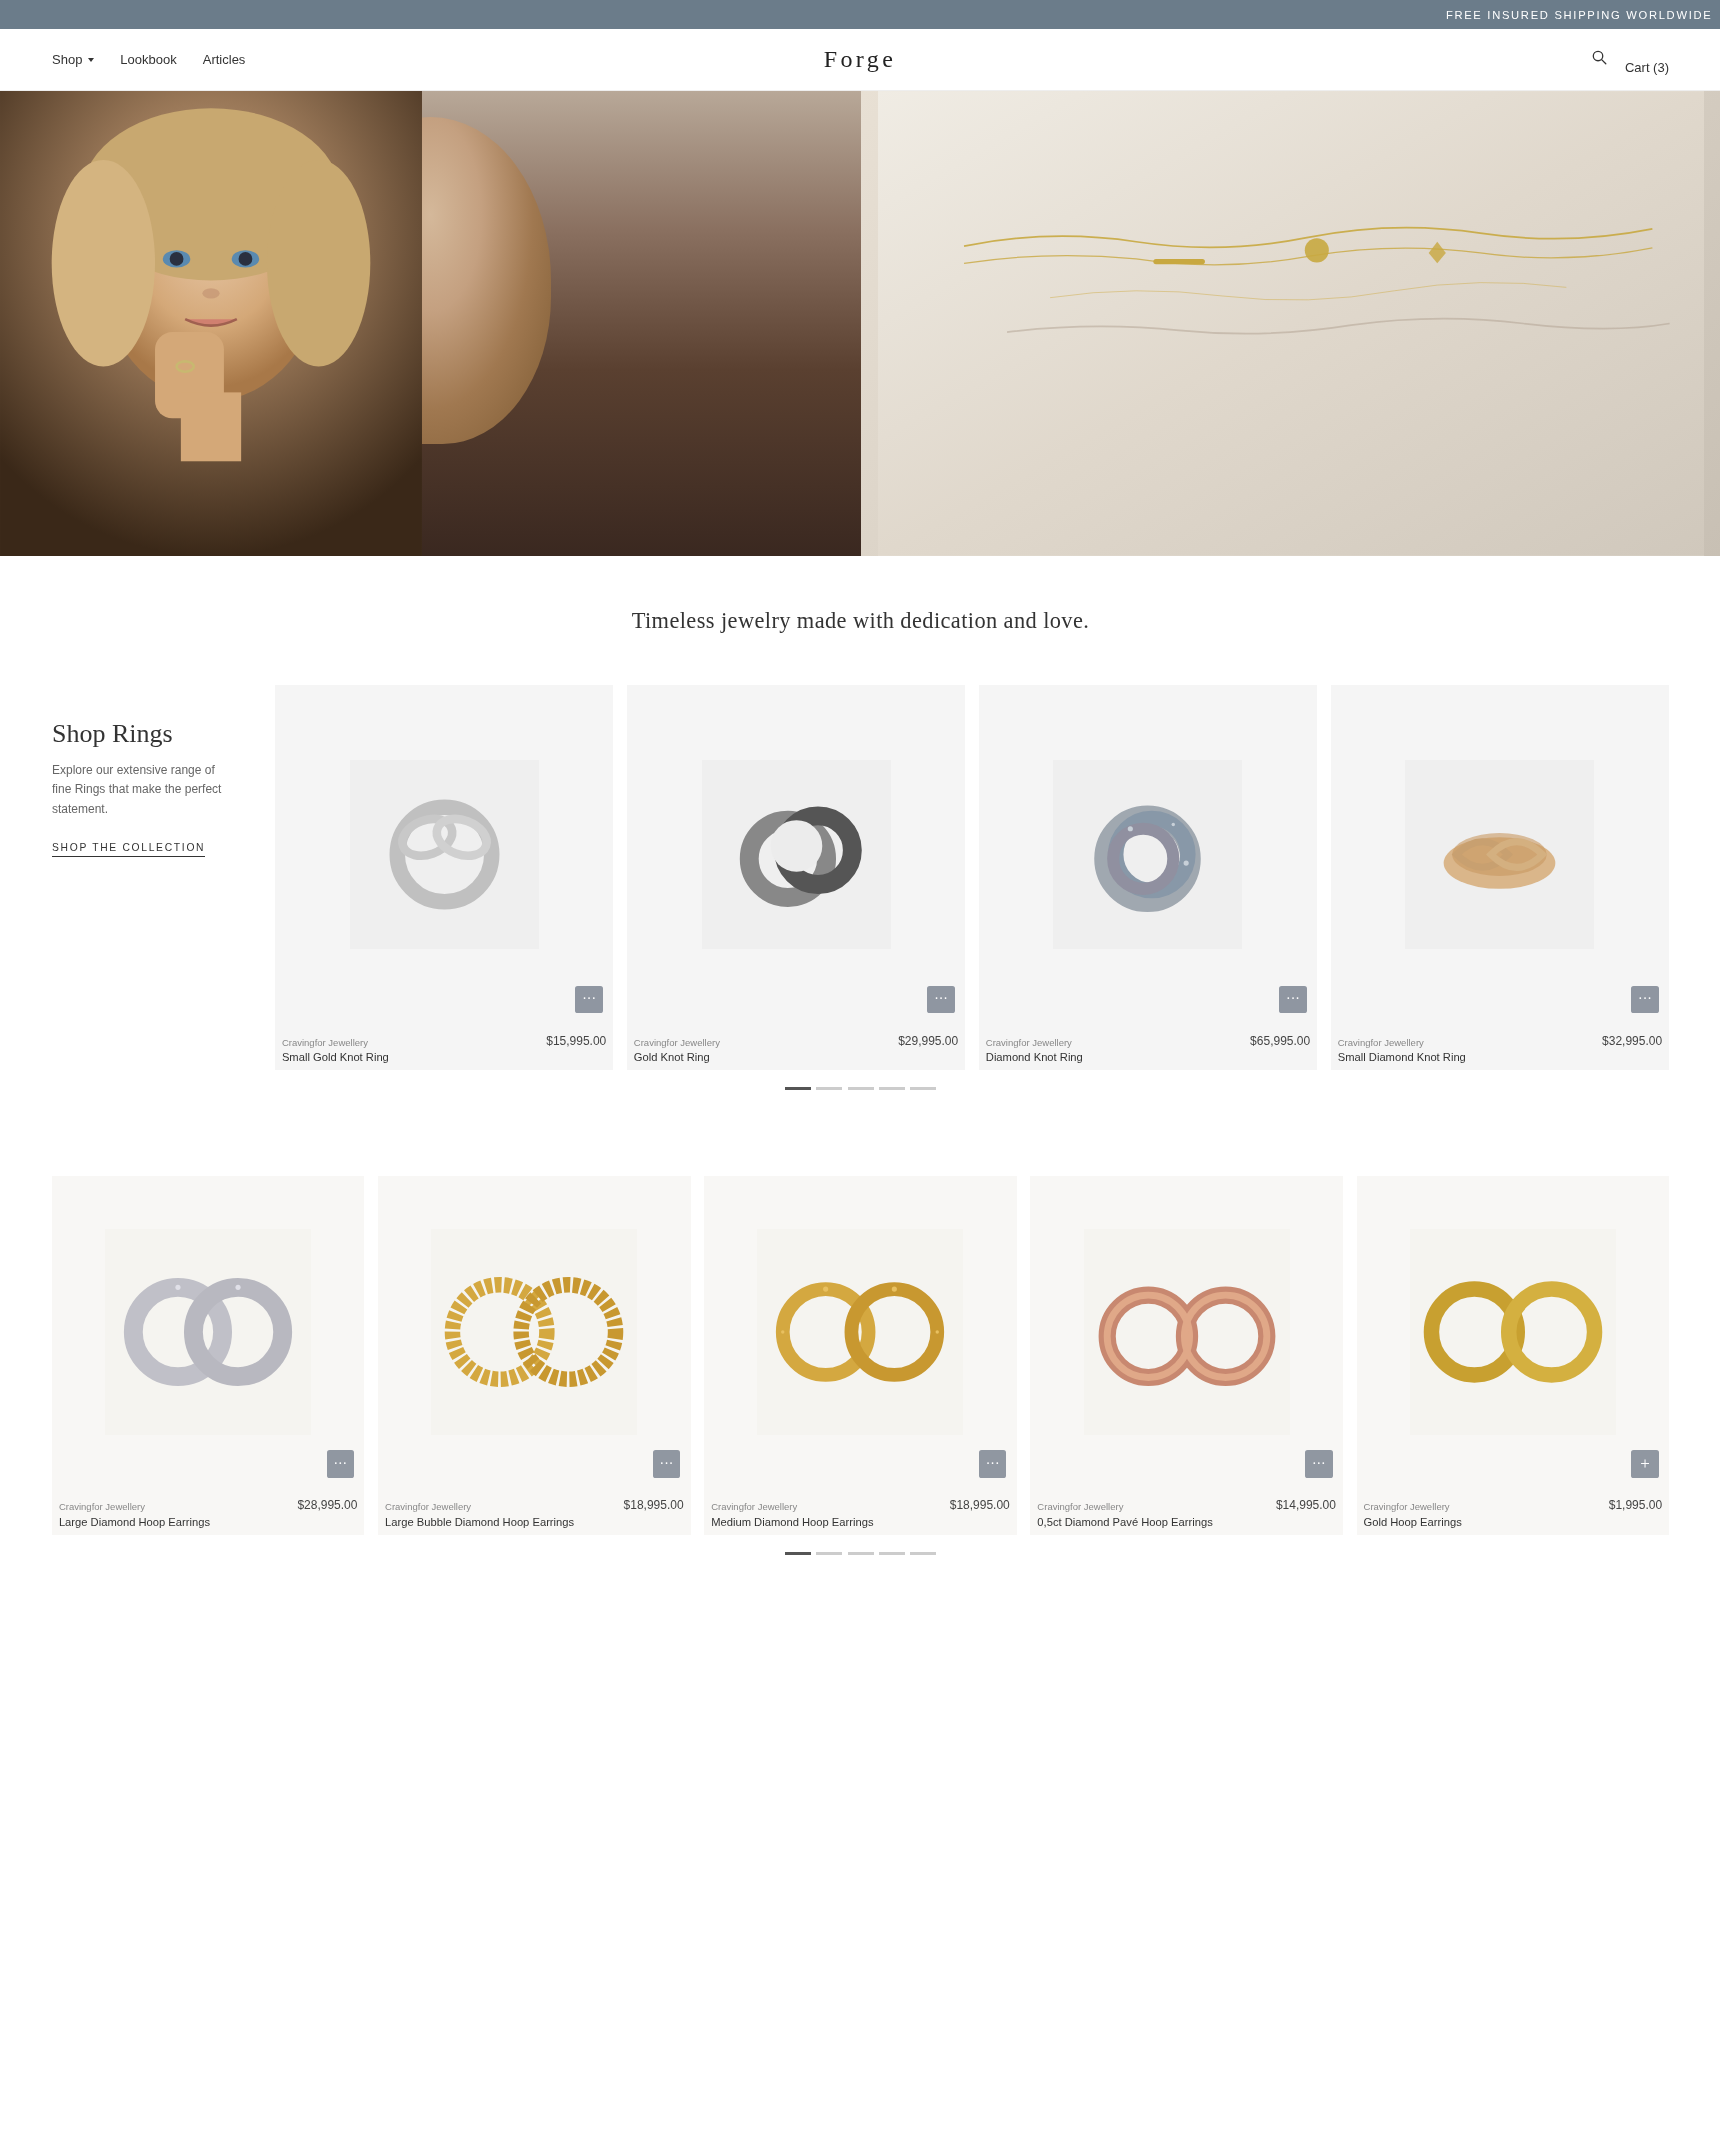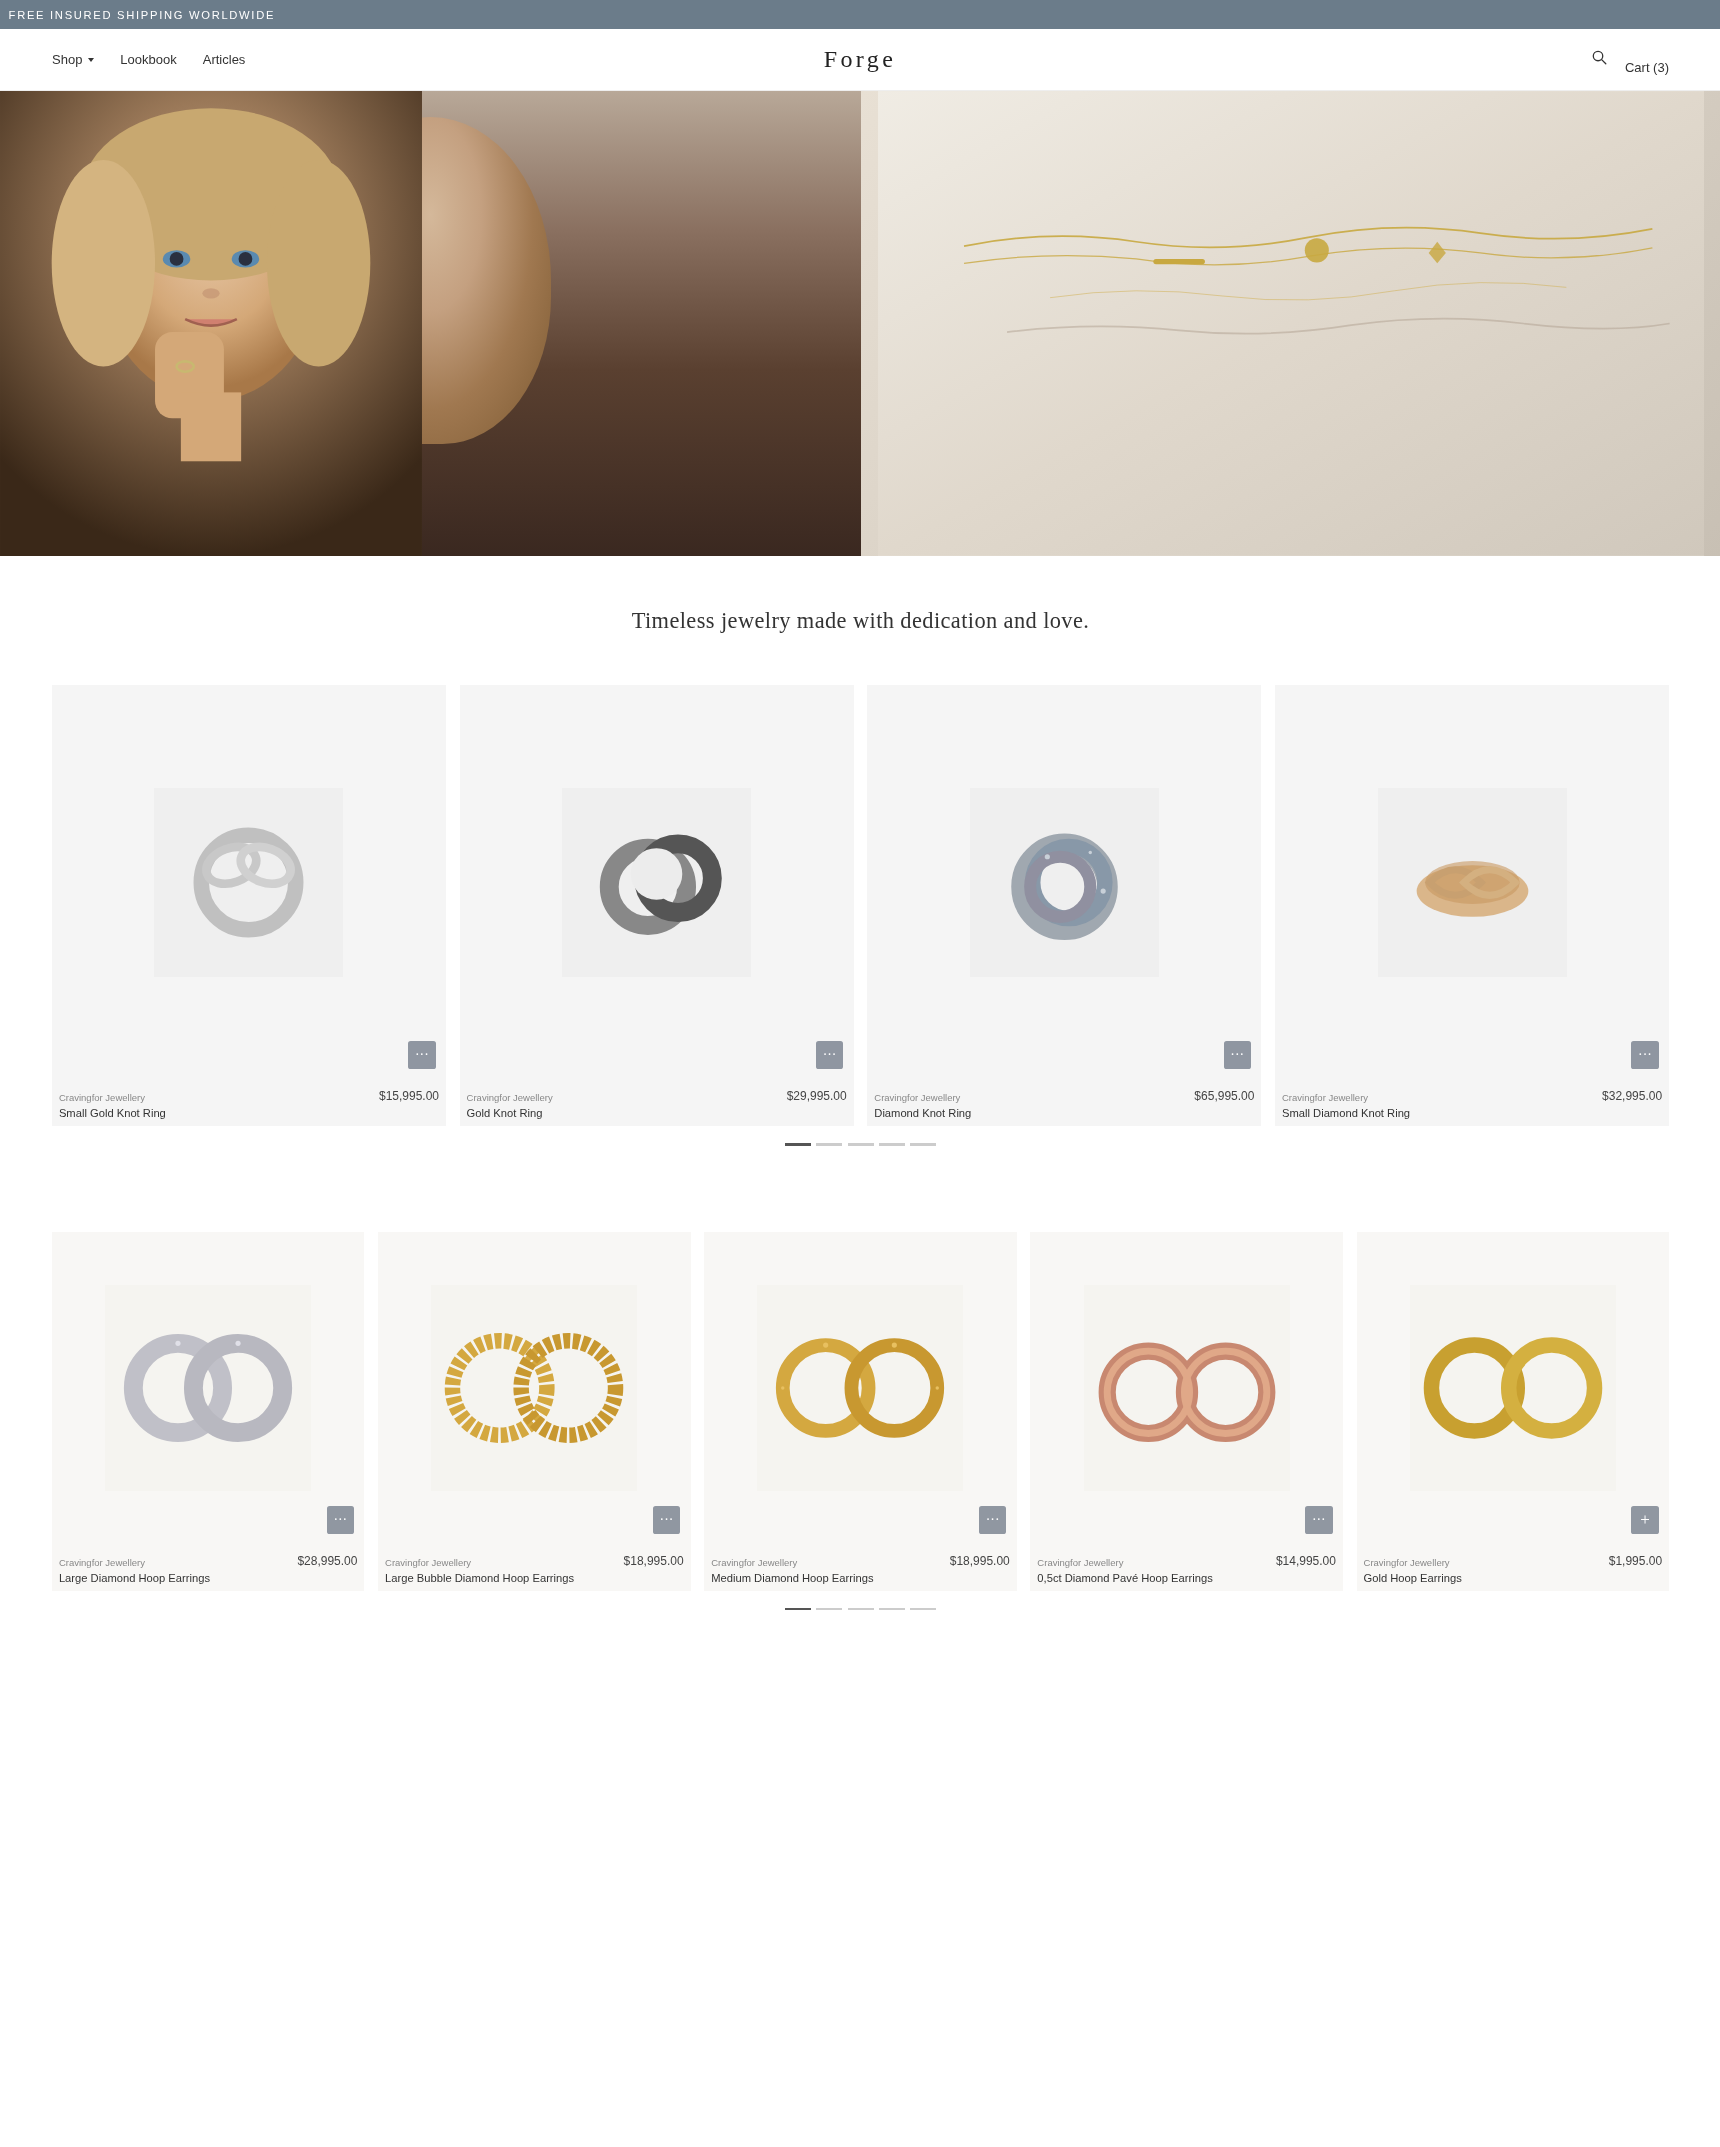--- a/index.html
+++ b/index.html
@@ -2,21 +2,21 @@
 <html style="font-size:13.8px"><head>
   <meta charset="utf-8">
   <style>
     * { margin: 0; padding: 0; box-sizing: border-box; }
     body { font-family: 'Georgia', serif; background: #fff; color: #333; width: 1721px; }
 
     
     .top-banner {
       background: #6b7c8a;
       color: #fff;
-      text-align: left;
+      text-align: right;
       padding: 8.6px;
       font-size: 11.2px;
       letter-spacing: 1.7px;
       font-family: Arial, sans-serif;
     }
 
     
     .nav {
       display: flex;
       align-items: center;
@@ -315,20 +315,25 @@
     </div>
   </div>
 </section>
 
 <div class="tagline">
   <span>Timeless jewelry made with dedication and love.</span>
 </div>
 
 <section class="shop-section">
   <div class="shop-rings-inner">
+    <div class="shop-rings-left">
+      <h2>Shop Rings</h2>
+      <p>Explore our extensive range of fine Rings that make the perfect statement.</p>
+      <span class="shop-link-btn">SHOP THE COLLECTION</span>
+    </div>
 
     <div class="products-grid">
 
       <div class="product-card">
         <div class="product-card-img">
           <svg width="189" height="189" viewBox="0 0 220 220">
             <rect width="220" height="220" fill="#efefef"></rect>
             <circle cx="110" cy="110" r="55" fill="none" stroke="#c0c0c0" stroke-width="18"></circle>
             <ellipse cx="90" cy="90" rx="30" ry="20" fill="none" stroke="#c8c8c8" stroke-width="10" transform="rotate(-20,90,90)"></ellipse>
             <ellipse cx="130" cy="90" rx="30" ry="20" fill="none" stroke="#d0d0d0" stroke-width="10" transform="rotate(20,130,90)"></ellipse>

